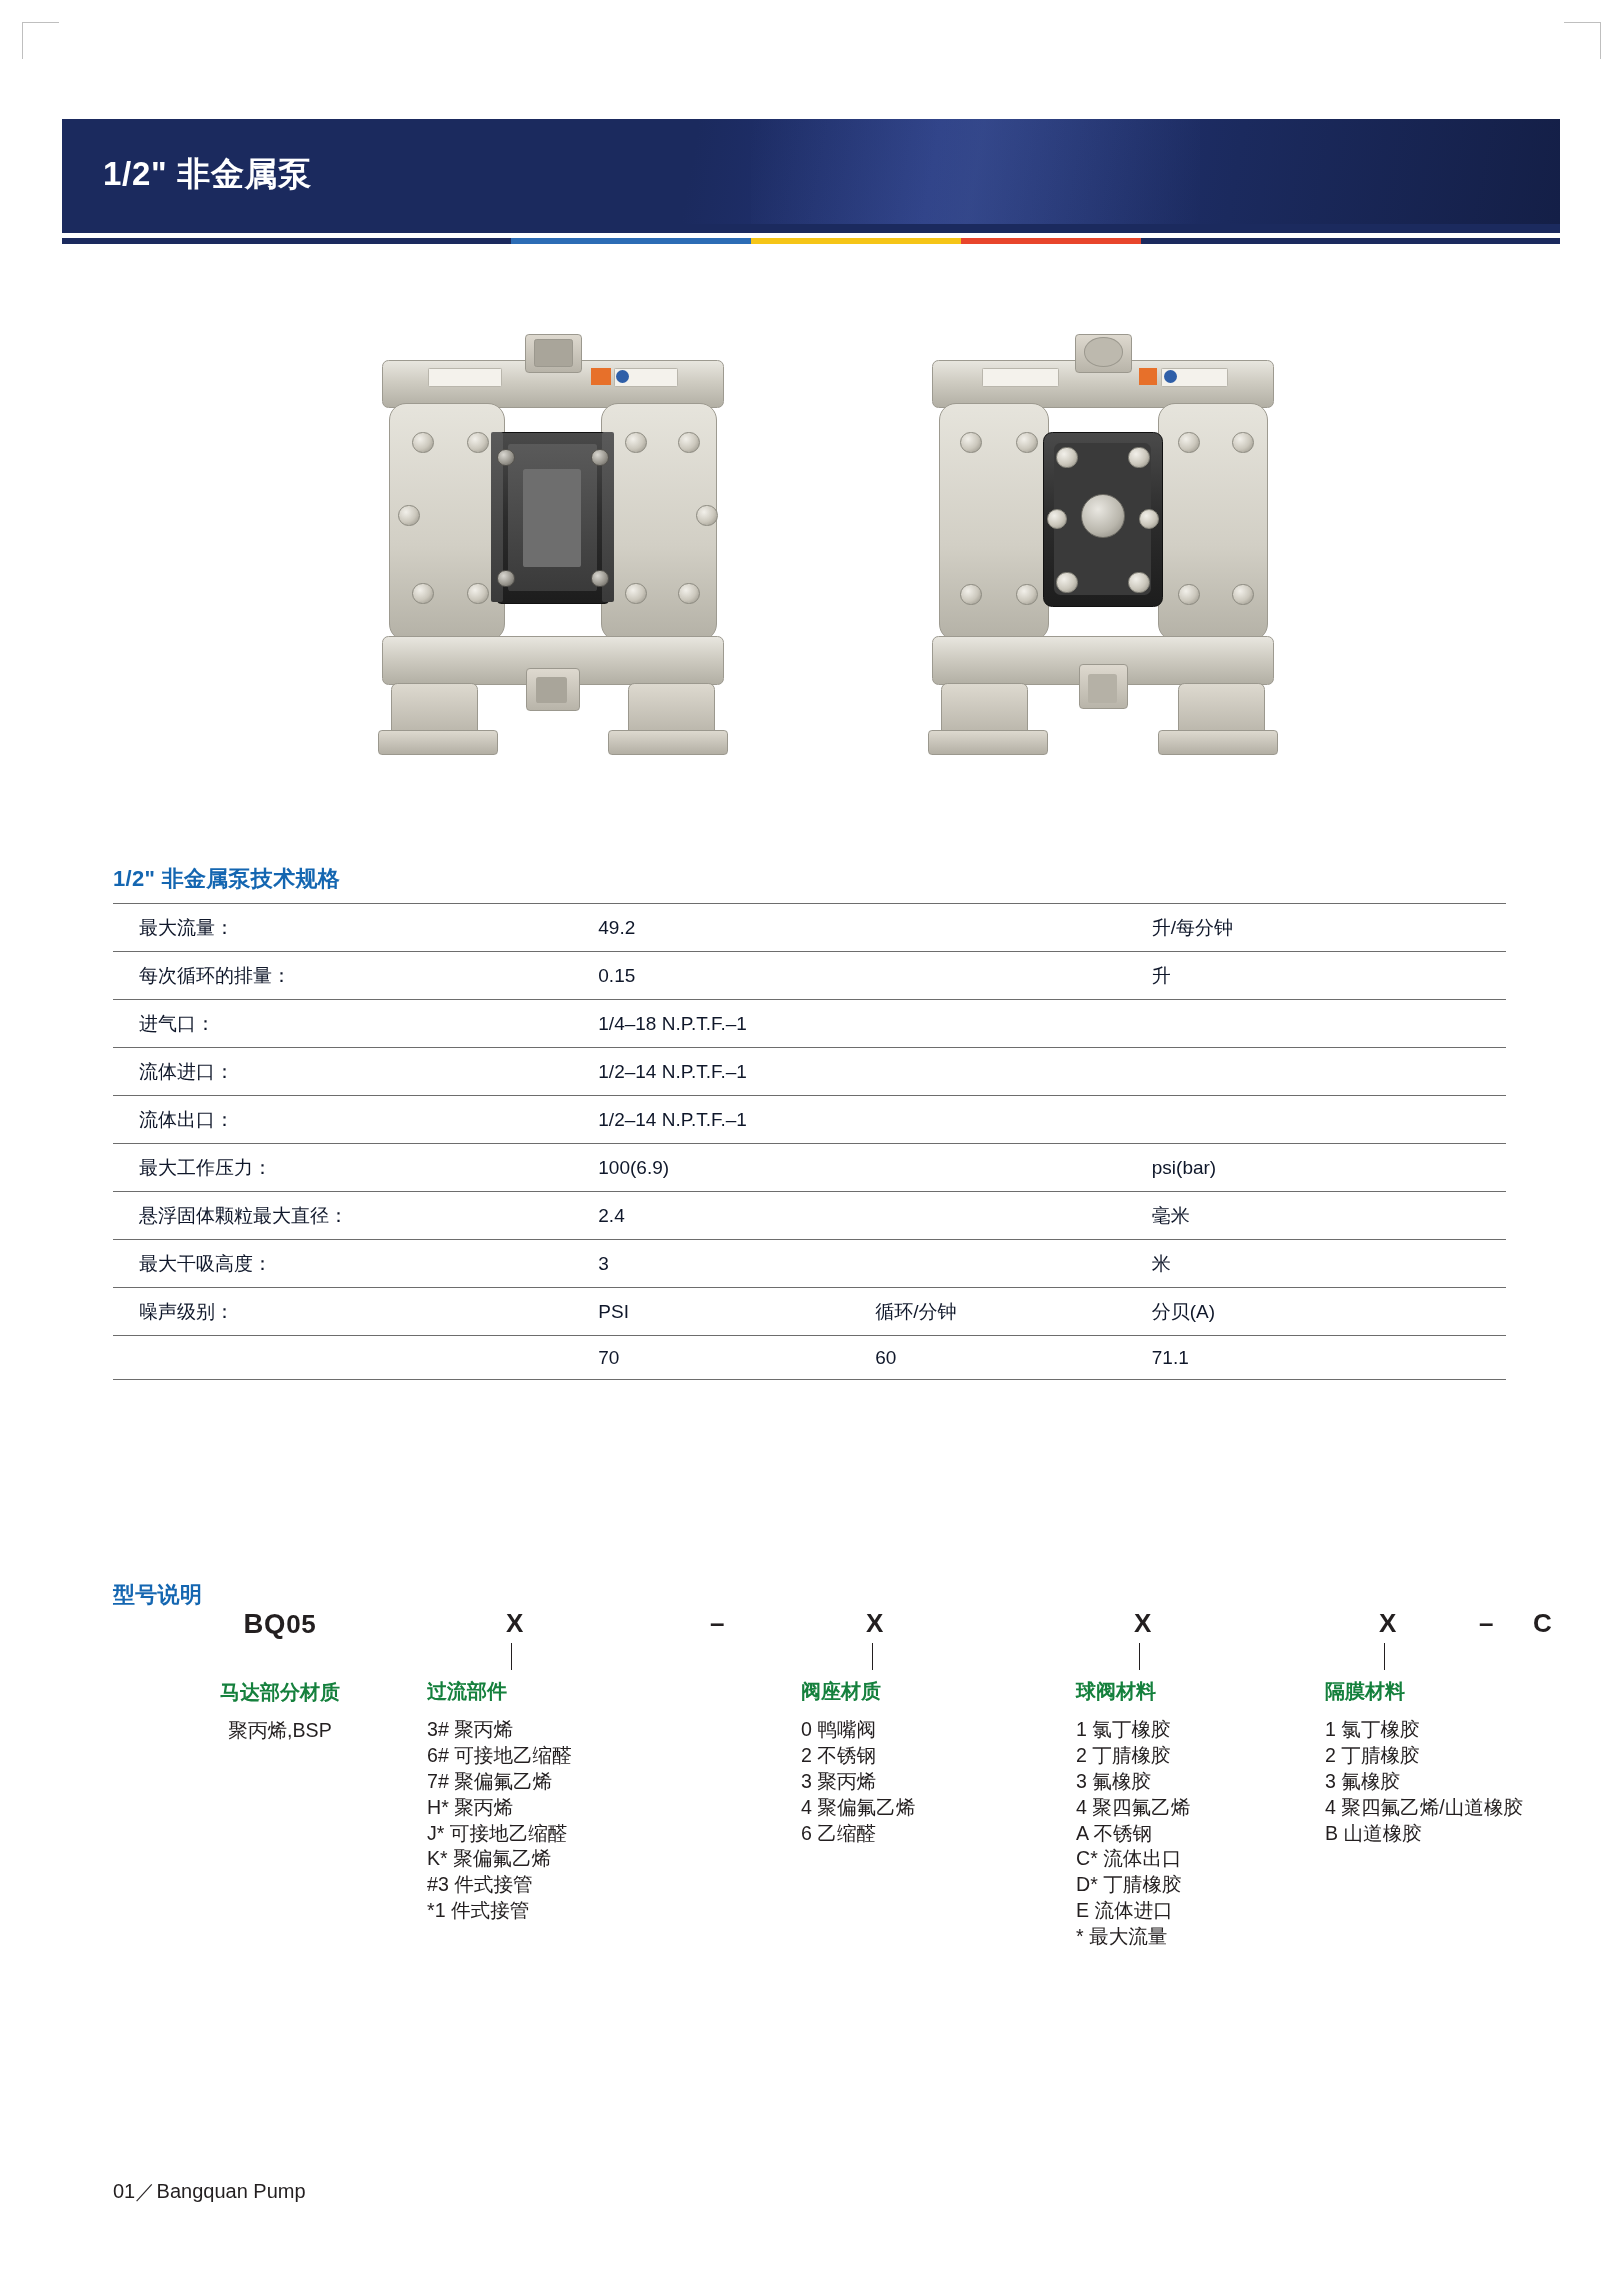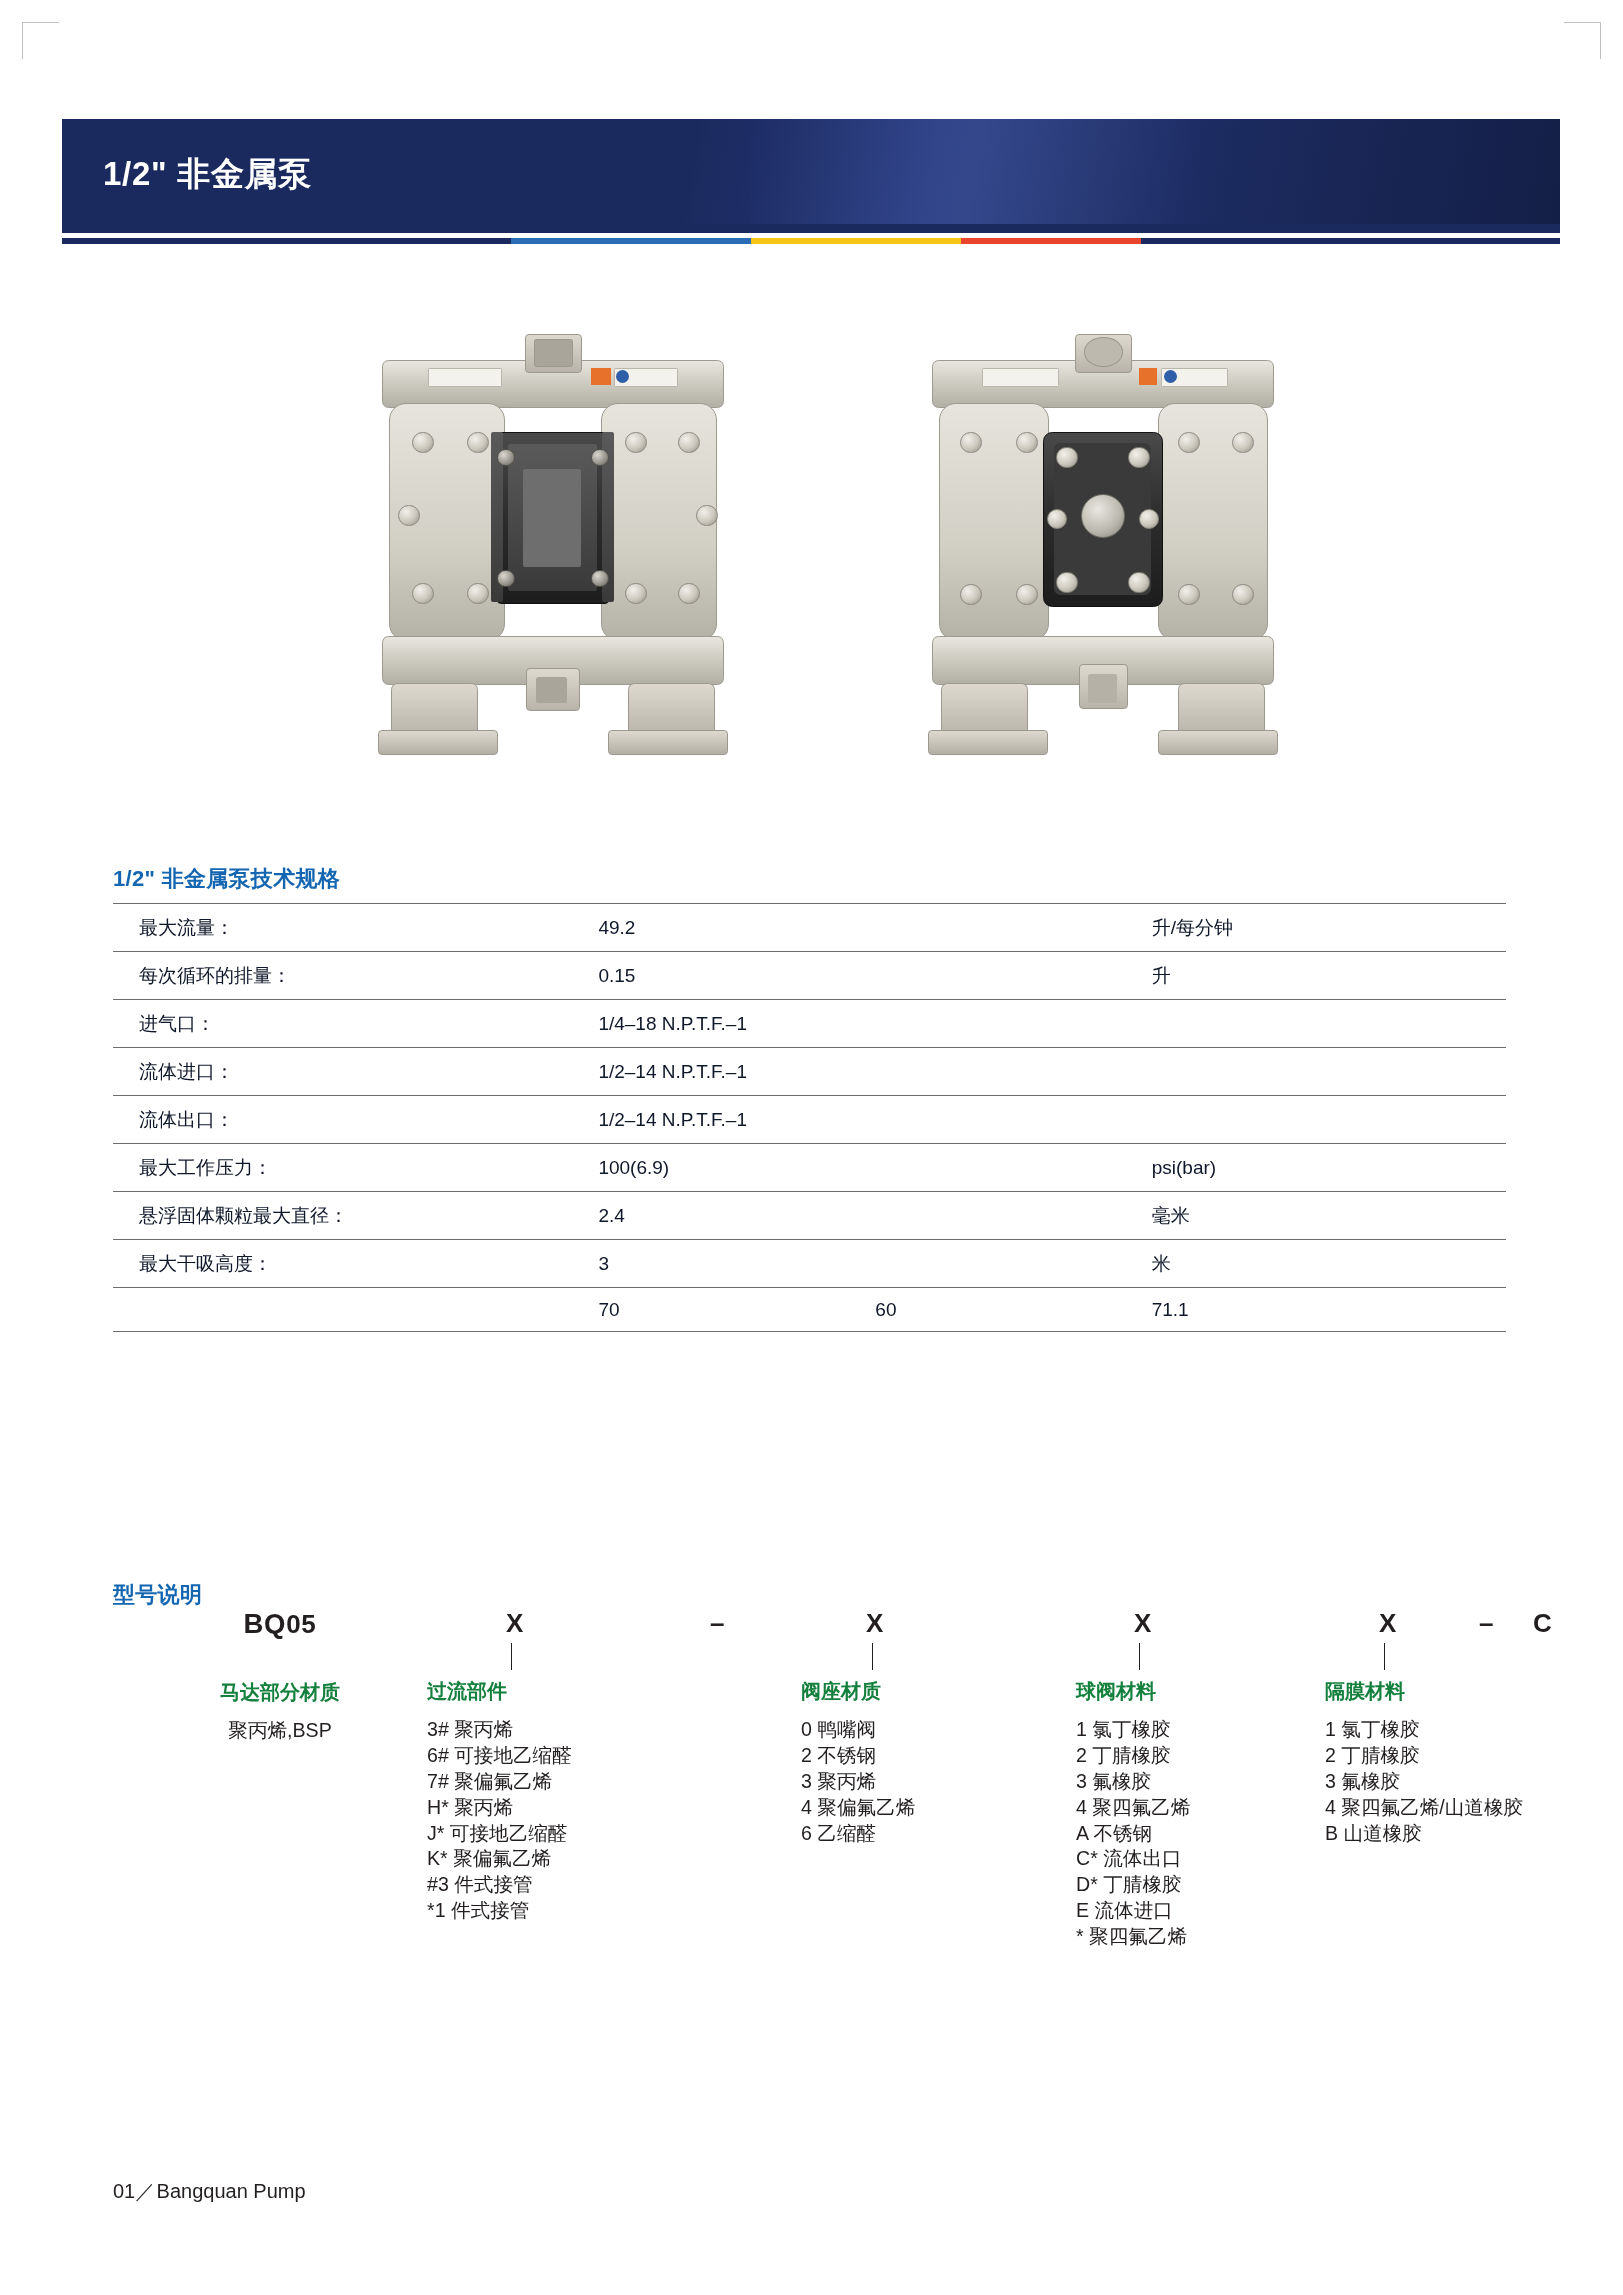--- a/index.html
+++ b/index.html
@@ -396,20 +396,26 @@
         <td class="c-label">悬浮固体颗粒最大直径：</td>
         <td class="c-v1">2.4</td>
         <td class="c-v2"></td>
         <td class="c-v3">毫米</td>
       </tr>
       <tr>
         <td class="c-label">最大干吸高度：</td>
         <td class="c-v1">3</td>
         <td class="c-v2"></td>
         <td class="c-v3">米</td>
+      </tr>
+      <tr class="noise-row">
+        <td class="c-label">噪声级别：</td>
+        <td class="c-v1">PSI</td>
+        <td class="c-v2">循环/分钟</td>
+        <td class="c-v3">分贝(A)</td>
       </tr>
       <tr>
         <td class="c-label"></td>
         <td class="c-v1">70</td>
         <td class="c-v2">60</td>
         <td class="c-v3">71.1</td>
       </tr>
     </tbody>
   </table>
 
@@ -465,21 +471,21 @@
       <div class="mhead">球阀材料</div>
       <div class="mlist">
         <div>1 氯丁橡胶</div>
         <div>2 丁腈橡胶</div>
         <div>3 氟橡胶</div>
         <div>4 聚四氟乙烯</div>
         <div>A 不锈钢</div>
         <div>C* 流体出口</div>
         <div>D* 丁腈橡胶</div>
         <div>E 流体进口</div>
-        <div>* 聚四氟乙烯</div>
+        <div>* 最大流量</div>
       </div>
     </div>
 
     <div class="mcol" style="left:1212px; width:281px;">
       <div class="mcode" style="text-align:left; padding-left:54px;">X</div>
       <div class="tick" style="margin-left:59px;"></div>
       <div class="mhead">隔膜材料</div>
       <div class="mlist">
         <div>1 氯丁橡胶</div>
         <div>2 丁腈橡胶</div>

